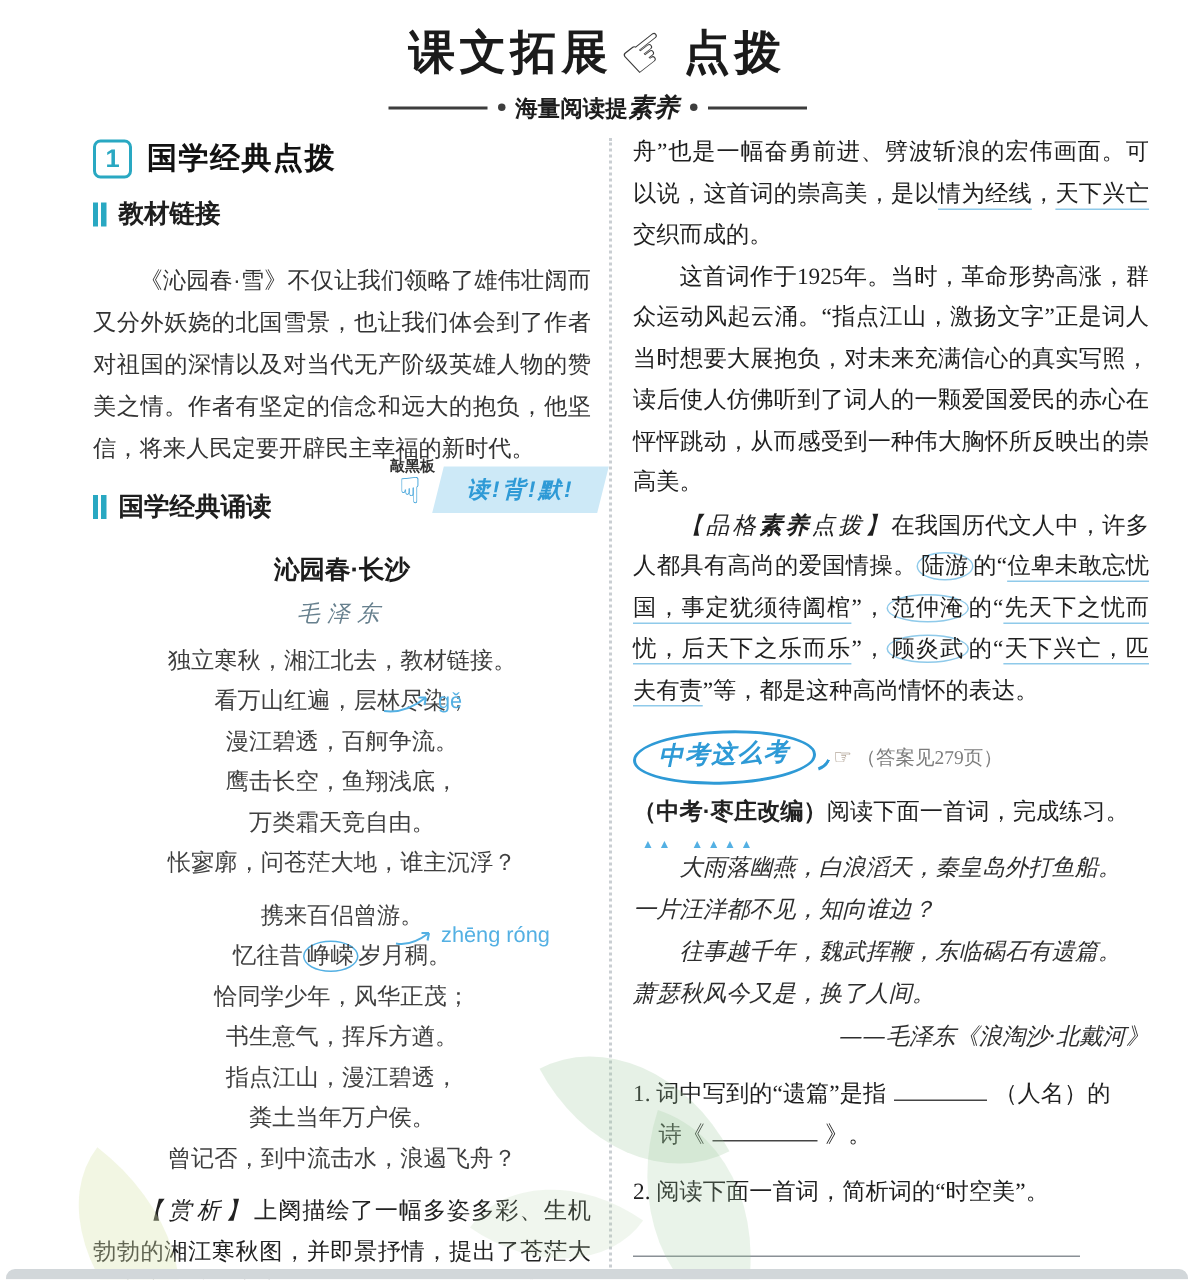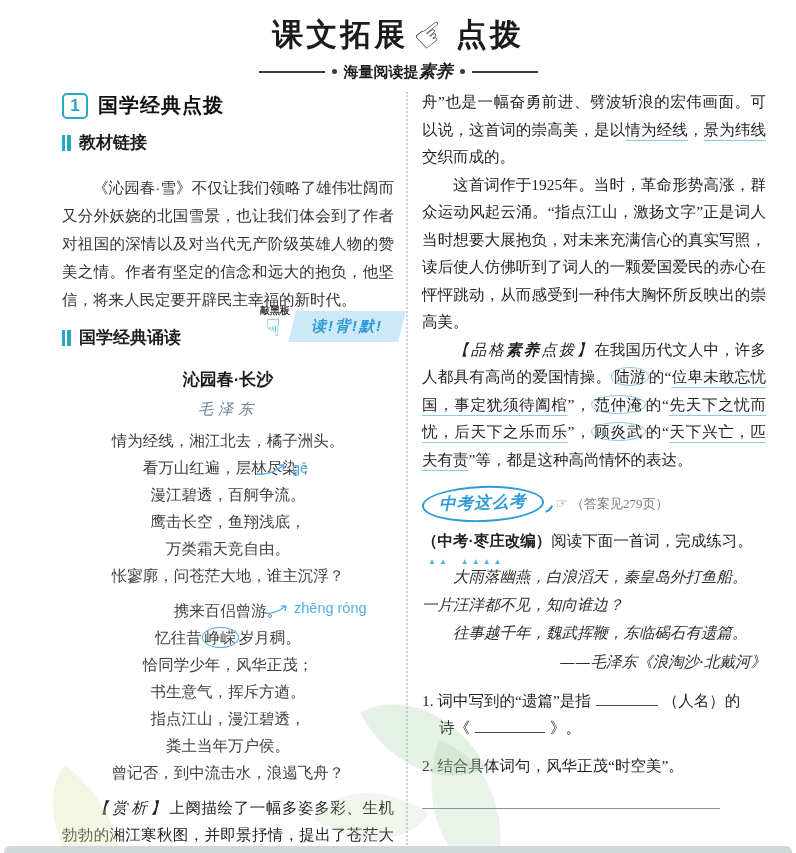--- a/index.html
+++ b/index.html
@@ -52,21 +52,21 @@
   .poem { position:relative; margin-top:12px; text-align:center; font-family:"Liberation Sans",sans-serif; color:#3f3f3f; }
   .poem-title { font-weight:bold; font-size:17px; color:#1c1c1c; margin-bottom:9px; }
   .poem-author { font-family:"DejaVu Serif",serif; font-style:italic; color:#67808e; font-size:15px;
     letter-spacing:5px; margin-bottom:8px; }
   .pline { font-size:15.5px; line-height:27px; }
   .stanza2 { margin-top:8px; }
   .circled { display:inline-block; border:1.5px solid #54b0e3; border-radius:50%; padding:0 2px; line-height:19px; }
   .annot { position:absolute; display:flex; align-items:flex-end; gap:2px; color:#54b0e3;
     font-family:"Liberation Sans",sans-serif; font-size:14.5px; }
   .annot1 { left:192px; top:92px; }
-  .annot2 { left:200px; top:232px; }
+  .annot2 { left:200px; top:248px; }
   .annot svg { display:block; }
   .analysis { margin-top:8px; font-family:"Liberation Serif",serif; font-size:15.5px; line-height:27px;
     color:#222; text-align:justify; text-indent:2em; }
   .an-label { font-style:italic; letter-spacing:3px; }
   
   .col-right { position:absolute; left:422px; top:88px; width:344px; font-size:15.5px; line-height:27.5px;
     color:#1f1f1f; text-align:justify; }
   .r-para { text-indent:2em; }
   .r-para.cont { text-indent:0; }
   .uline { text-decoration:underline; text-decoration-color:#8fcaea; text-underline-offset:5px; }
@@ -144,21 +144,21 @@
         <div class="bb-pill">
           <span class="bb-pill-text">读!背!默!</span>
         </div>
       </div>
     </div>
 
     <div class="poem">
       <div class="poem-title">沁园春·长沙</div>
       <div class="poem-author">毛泽东</div>
 
-      <div class="pline">情为经线，湘江北去，橘子洲头。</div>
+      <div class="pline">独立寒秋，湘江北去，教材链接。</div>
       <div class="pline">看万山红遍，层林尽染；</div>
       <div class="pline">漫江碧透，百舸争流。</div>
       <div class="pline">鹰击长空，鱼翔浅底，</div>
       <div class="pline">万类霜天竞自由。</div>
       <div class="pline">怅寥廓，问苍茫大地，谁主沉浮？</div>
 
       <div class="stanza2">
         <div class="pline">携来百侣曾游。</div>
         <div class="pline"><span>忆往昔</span><span class="circled">峥嵘</span><span>岁月稠。</span></div>
         <div class="pline">恰同学少年，风华正茂；</div>
@@ -182,51 +182,52 @@
         </svg>
         <span>zhēng róng</span>
       </div>
     </div>
 
     <p class="analysis"><span class="an-label">【赏析】</span><span>上阕描绘了一幅多姿多彩、生机勃勃的湘江寒秋图，并即景抒情，提出了苍茫大地应该由谁来主宰的问题。词人选择了山上、江面、天空、水中的典型景物进行描写，远近相间，动静结合</span></p>
   </div>
 
   <div class="col-right">
 
-    <p class="r-para cont"><span>舟”也是一幅奋勇前进、劈波斩浪的宏伟画面。可以说，这首词的崇高美，是以</span><span class="uline">情为经线</span><span>，</span><span class="uline">景为纬线</span><span>交织而成的。</span></p>
+    <p class="r-para cont"><span>舟”也是一幅奋勇前进、劈波斩浪的宏伟画面。可以说，这首词的崇高美，是以</span><span class="uline">情为经线</span><span>，</span><span class="uline">天下兴亡</span><span>交织而成的。</span></p>
 
     <p class="r-para">这首词作于1925年。当时，革命形势高涨，群众运动风起云涌。“指点江山，激扬文字”正是词人当时想要大展抱负，对未来充满信心的真实写照，读后使人仿佛听到了词人的一颗爱国爱民的赤心在怦怦跳动，从而感受到一种伟大胸怀所反映出的崇高美。</p>
 
     <p class="r-para"><span class="pg-label"><span>【品格</span><span class="pg-script">素养</span><span>点拨】</span></span><span>在我国历代文人中，许多人都具有高尚的爱国情操。</span><span class="circ">陆游</span><span>的“</span><span class="uline">位卑未敢忘忧国，事定犹须待阖棺</span><span>”，</span><span class="circ">范仲淹</span><span>的“</span><span class="uline">先天下之忧而忧，后天下之乐而乐</span><span>”，</span><span class="circ">顾炎武</span><span>的“</span><span class="uline">天下兴亡，匹夫有责</span><span>”等，都是这种高尚情怀的表达。</span></p>
 
     <div class="zk-row">
       <span class="zk-badge">中考这么考</span>
       <span class="zk-ref"><span class="hand">☞</span><span>（答案见279页）</span></span>
     </div>
 
     <div class="source-row">
       <span class="src">（中考·枣庄改编）</span><span>阅读下面一首词，完成练习。</span>
       <span class="tri-marks">▲▲　▲▲▲▲</span>
     </div>
 
     <div class="exam-poem">
       <div class="ep-line ind2">大雨落幽燕，白浪滔天，秦皇岛外打鱼船。</div>
       <div class="ep-line">一片汪洋都不见，知向谁边？</div>
       <div class="ep-line ind2">往事越千年，魏武挥鞭，东临碣石有遗篇。</div>
+      <div class="ep-line">萧瑟秋风今又是，换了人间。</div>
     </div>
 
     <div class="attribution">——毛泽东《浪淘沙·北戴河》</div>
 
     <div class="question">
       <div><span>1.</span> <span>词中写到的“遗篇”是指</span><span class="blank"></span><span>（人名）的</span></div>
       <div class="q-line2"><span>诗《</span><span class="blank w2"></span><span>》。</span></div>
     </div>
 
     <div class="question">
-      <span>2.</span> <span>结合具体词句，风华正茂“时空美”。</span>
+      <span>2.</span> <span>阅读下面一首词，简析词的“时空美”。</span>
     </div>
 
     <div class="answer-line"></div>
   </div>
 
   <div class="leaf leaf1"></div>
   <div class="leaf leaf2"></div>
   <div class="leaf leaf3"></div>
   <div class="leaf leaf4"></div>
   <div class="page-edge"></div>

